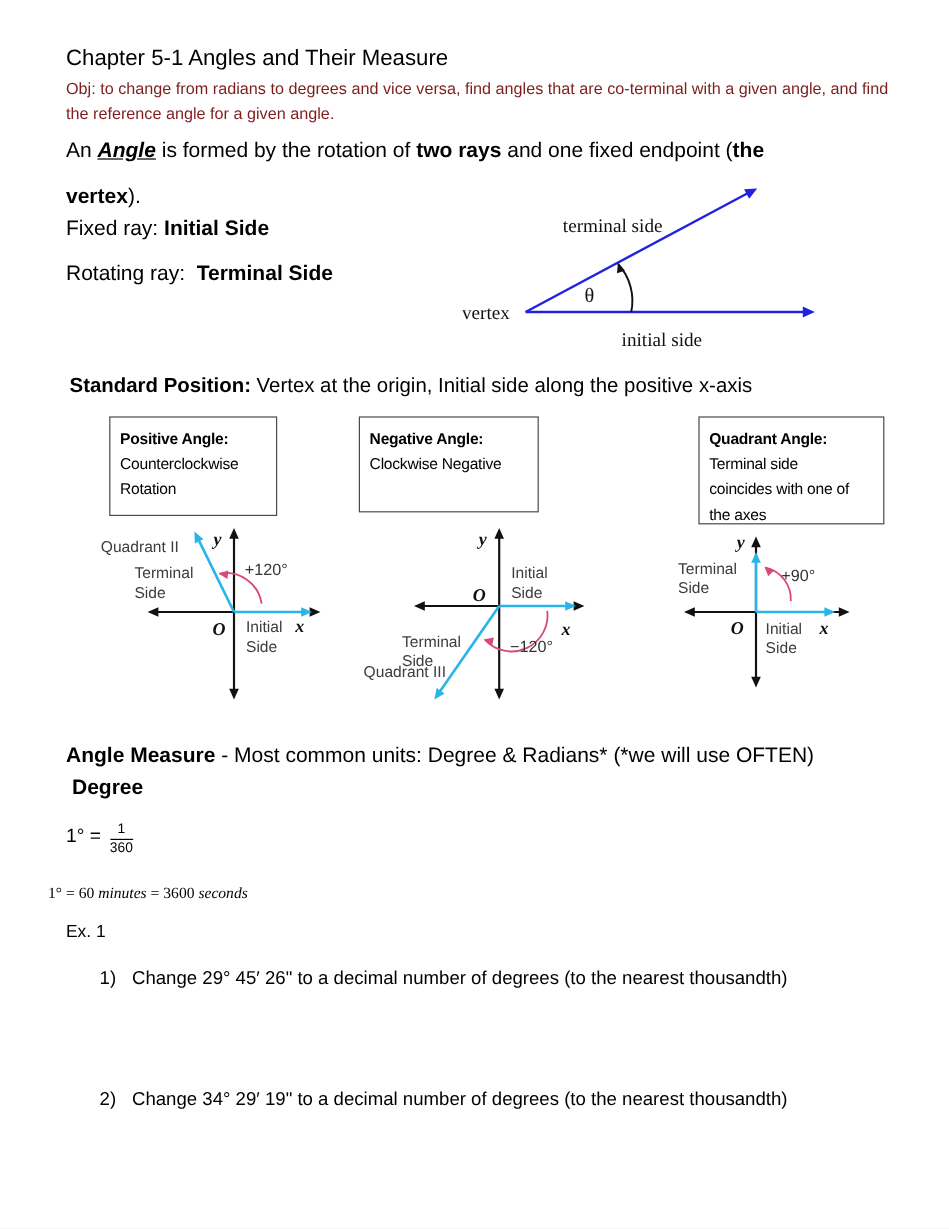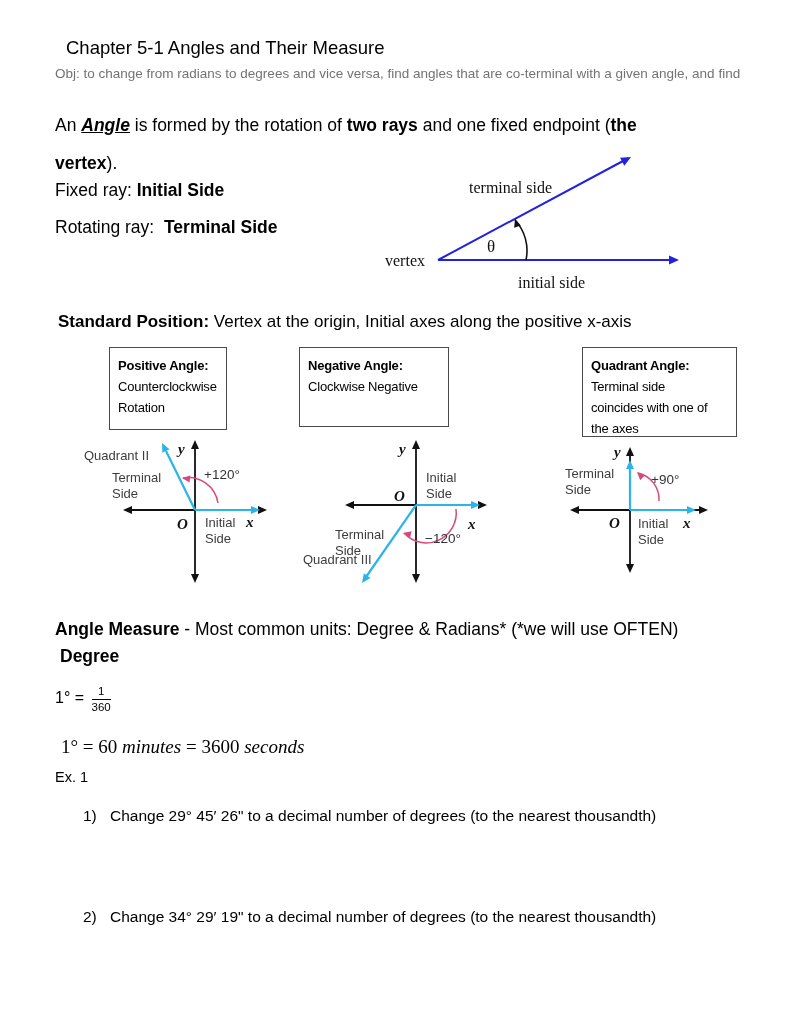--- a/index.html
+++ b/index.html
@@ -2,39 +2,39 @@
 <html><head>
 <meta charset="utf-8">
 <style>
   html,body{margin:0;padding:0;background:#e8e8e8;}
   .page{position:relative;width:791px;height:1024px;background:#ffffff;margin:0 auto;
         font-family:"Liberation Sans",sans-serif;color:#000;overflow:hidden;}
   .abs{position:absolute;}
   .b{font-weight:bold;}
   .u{text-decoration:underline;font-style:italic;}
   .keepspace{white-space:pre-wrap;}
-  .title{left:66px;top:36px;font-size:18.5px;line-height:24px;}
-  .obj{left:55px;top:63px;font-size:13.5px;line-height:21px;color:#737373;}
+  .title{left:55px;top:36px;font-size:18.5px;line-height:24px;}
+  .obj{left:55px;top:63px;font-size:13.5px;line-height:21px;color:#7f1d1d;}
   .intro{left:55px;top:106px;font-size:17.5px;line-height:38px;}
   .rayline{font-size:17.5px;line-height:22px;}
   .ray-fixed{left:55px;top:179px;}
   .ray-rot{left:55px;top:216px;}
   .stdpos{left:58px;top:311px;font-size:17px;line-height:22px;}
   .defbox{position:absolute;border:1px solid #4a4a4a;box-sizing:border-box;
           padding:7px 8px;font-size:13px;line-height:21px;letter-spacing:-0.2px;white-space:nowrap;}
-  .box1{left:109px;top:347px;width:118px;height:83px;}
+  .box1{left:91px;top:347px;width:140px;height:83px;}
   .box2{left:299px;top:347px;width:150px;height:80px;}
   .box3{left:582px;top:347px;width:155px;height:90px;}
   .measure-h{left:55px;top:618px;font-size:17.5px;line-height:23px;}
   .degree{left:60px;top:646px;font-size:17.5px;font-weight:bold;}
   .f1{left:55px;top:678px;font-size:16px;line-height:40px;}
   .frac{display:inline-block;vertical-align:-8px;text-align:center;font-size:11.5px;line-height:13px;margin:0 3px;}
   .frac .num{display:block;border-bottom:1.2px solid #000;padding:0 3px 1px 3px;}
   .frac .den{display:block;padding-top:1px;}
-  .f2{left:61px;top:736px;font-size:19px;font-family:"Liberation Serif",serif;}
+  .f2{left:40px;top:736px;font-size:13px;font-family:"Liberation Serif",serif;}
   .it{font-style:italic;}
   .ex{left:55px;top:769px;font-size:14.5px;}
   .problem{left:83px;font-size:15.5px;line-height:21px;white-space:nowrap;}
   .p1{top:805px;}
   .p2{top:906px;}
   .pnum{display:inline-block;width:27px;}
   
   .fig-top{left:383px;top:148px;}
   .fig1{left:78px;top:437px;}
   .fig2{left:298px;top:437px;}
@@ -47,20 +47,21 @@
   .dang{font-family:"Liberation Sans",sans-serif;font-size:13.5px;fill:#333;}
 </style>
 </head>
 <body>
 
 <div class="page">
 
   <div class="abs title">Chapter 5-1 Angles and Their Measure</div>
   <div class="abs obj">
     <div>Obj: to change from radians to degrees and vice versa, find angles that are co-terminal with a given angle, and find</div>
+    <div>the reference angle for a given angle.</div>
   </div>
 
   <div class="abs intro">
     <span>An </span><span class="b u">Angle</span><span> is formed by the rotation of </span><span class="b">two rays</span><span> and one fixed endpoint (</span><span class="b">the</span><br>
     <span class="b">vertex</span><span>).</span>
   </div>
 
   <div class="abs rayline ray-fixed">
     <span>Fixed ray: </span><span class="b">Initial Side</span>
   </div>
@@ -85,21 +86,21 @@
           <polygon fill="#111" points="0,0 -8,-3.5 -8,3.5"></polygon>
         </g>
     </g>
     <text class="sertxt" x="86" y="45">terminal side</text>
     <text class="theta" x="104" y="104">θ</text>
     <text class="sertxt" x="2" y="118">vertex</text>
     <text class="sertxt" x="135" y="140">initial side</text>
   </svg>
 
   <div class="abs stdpos">
-    <span class="b">Standard Position:</span><span class="keepspace"> Vertex at the origin, Initial axes along the positive x-axis</span>
+    <span class="b">Standard Position:</span><span class="keepspace"> Vertex at the origin, Initial side along the positive x-axis</span>
   </div>
 
   <div class="defbox box1">
     <div class="b">Positive Angle:</div>
     <div>Counterclockwise</div>
     <div>Rotation</div>
   </div>
   <div class="defbox box2">
     <div class="b">Negative Angle:</div>
     <div>Clockwise Negative</div>

